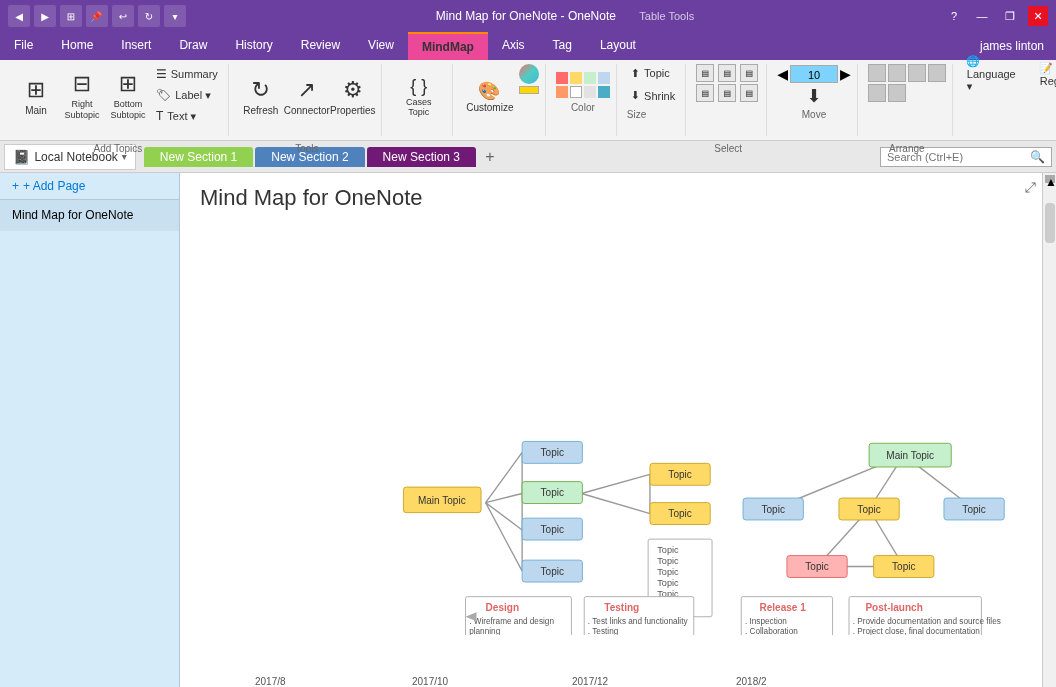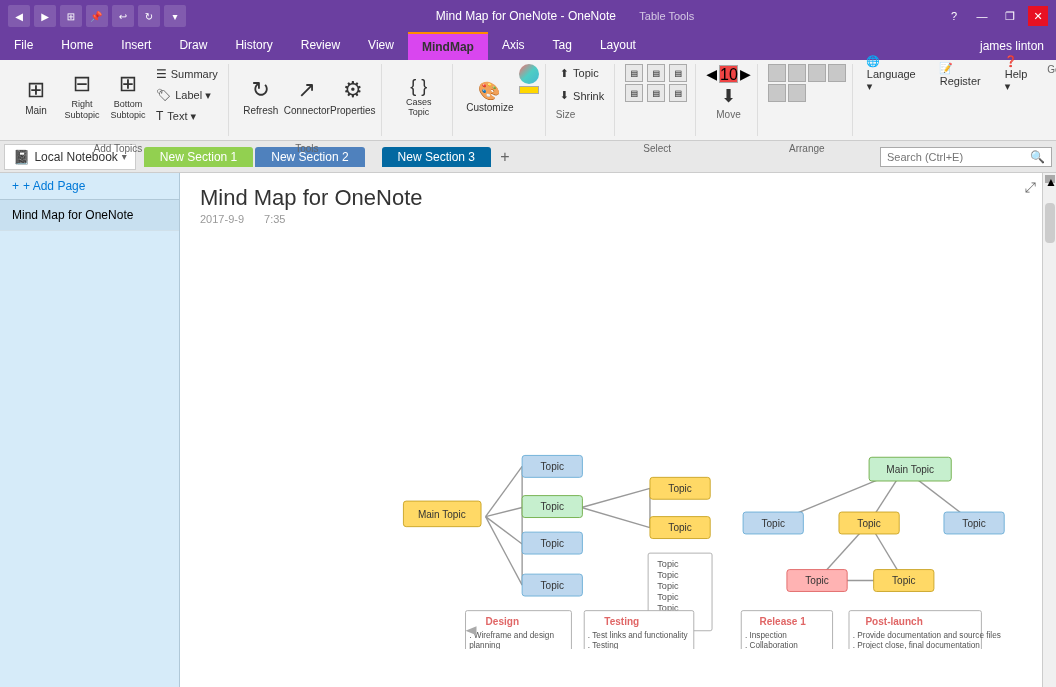--- a/index.html
+++ b/index.html
@@ -33,21 +33,21 @@
     .ribbon-btn .icon { font-size: 22px; margin-bottom: 2px; }
     .ribbon-btn-small { display: flex; align-items: center; gap: 4px; cursor: pointer; padding: 2px 4px; border-radius: 2px; font-size: 11px; color: #333; height: 20px; }
     .ribbon-small-group { display: flex; flex-direction: column; justify-content: center; gap: 1px; }
 
     
     .section-tabs-bar { display: flex; align-items: center; background: #e8e8e8; border-bottom: 1px solid #ccc; padding: 0 4px; height: 32px; }
     .notebook-selector { display: flex; align-items: center; gap: 4px; padding: 4px 8px; background: white; border: 1px solid #ccc; cursor: pointer; font-size: 12px; color: #333; margin-right: 8px; }
     .section-tab { padding: 4px 16px; font-size: 12px; cursor: pointer; border-radius: 3px 3px 0 0; color: #333; margin-right: 2px; height: 20px; display: flex; align-items: center; }
     .section-tab.green { background: #92d050; color: white; }
     .section-tab.blue { background: #4f81bd; color: white; }
-    .section-tab.teal { background: #0369a1; color: white; margin-left: 15px; }
+    .section-tab.teal { background: #701a75; color: white; }
     .section-tab.orange { background: #f79646; color: white; }
     .section-tab.active { background: white; color: #333; border: 1px solid #ccc; border-bottom: 1px solid white; }
     .section-tab-add { width: 24px; height: 24px; display: flex; align-items: center; justify-content: center; cursor: pointer; font-size: 16px; color: #666; }
     .search-box { margin-left: auto; display: flex; align-items: center; background: white; border: 1px solid #aaa; padding: 2px 6px; width: 172px; }
     .search-box input { border: none; outline: none; font-size: 11px; width: 170px; color: #999; }
 
     
     .main-area { display: flex; height: calc(687px - 32px - 90px - 32px); }
 
     
@@ -103,21 +103,21 @@
 
 <div class="ribbon">
   <div class="ribbon-tabs">
     <div class="ribbon-tab" style="background:#6b3fa0; color:white;">File</div>
     <div class="ribbon-tab">Home</div>
     <div class="ribbon-tab">Insert</div>
     <div class="ribbon-tab">Draw</div>
     <div class="ribbon-tab">History</div>
     <div class="ribbon-tab">Review</div>
     <div class="ribbon-tab">View</div>
-    <div class="ribbon-tab mindmap active-special" style="background: #d946ef; color: #333; border-top: 2px solid #ff8c00;">MindMap</div>
+    <div class="ribbon-tab mindmap active-special" style="background: #ec4899; color: #333; border-top: 2px solid #ff8c00;">MindMap</div>
     <div class="ribbon-tab">Axis</div>
     <div class="ribbon-tab">Tag</div>
     <div class="ribbon-tab">Layout</div>
     <div style="flex:1; background:#6b3fa0;"></div>
     <div style="background:#6b3fa0; color:white; padding: 6px 12px; font-size:12px; display:flex; align-items:center;">james linton</div>
   </div>
 
   <div class="ribbon-content">
 
     <div class="ribbon-group" style="padding-bottom:16px;">
@@ -177,20 +177,33 @@
       <div class="ribbon-btn" style="width:54px;">
         <div style="font-size:18px;">🎨</div>
         <div>Customize</div>
       </div>
       <div style="display:flex; flex-direction:column; gap:2px; justify-content:center;">
         <div style="width:20px; height:20px; background:linear-gradient(135deg,#ff6b6b,#4ecdc4,#45b7d1); border-radius:50%;"></div>
         <div style="width:20px; height:8px; background:#ffd700; border:1px solid #aaa;"></div>
       </div>
     </div>
 
+    <div class="ribbon-group" style="padding-bottom:16px; flex-direction:column; align-items:center; justify-content:center; gap:4px;">
+      <div style="display:grid; grid-template-columns:repeat(4,12px); gap:2px;">
+        <div style="width:12px;height:12px;background:#ff6b6b;"></div>
+        <div style="width:12px;height:12px;background:#ffd966;"></div>
+        <div style="width:12px;height:12px;background:#c6efce;"></div>
+        <div style="width:12px;height:12px;background:#bdd7ee;"></div>
+        <div style="width:12px;height:12px;background:#ff9966;"></div>
+        <div style="width:12px;height:12px;background:#fff;border:1px solid #aaa;"></div>
+        <div style="width:12px;height:12px;background:#e2e2e2;"></div>
+        <div style="width:12px;height:12px;background:#4bacc6;"></div>
+      </div>
+      <div class="ribbon-group-label" style="position:static; font-size:10px; color:#666;">Color</div>
+    </div>
 
     <div class="ribbon-group" style="padding-bottom:16px; flex-direction:column; justify-content:center; gap:4px;">
       <div class="ribbon-btn-small">
         <span>⬆</span>
         <span>Topic</span>
       </div>
       <div class="ribbon-btn-small">
         <span>⬇</span>
         <span>Shrink</span>
       </div>
@@ -205,21 +218,21 @@
         <div style="width:18px;height:18px;border:1px solid #aaa;background:#e8e8e8; display:flex;align-items:center;justify-content:center;font-size:8px;">▤</div>
         <div style="width:18px;height:18px;border:1px solid #aaa;background:#e8e8e8; display:flex;align-items:center;justify-content:center;font-size:8px;">▤</div>
         <div style="width:18px;height:18px;border:1px solid #aaa;background:#e8e8e8; display:flex;align-items:center;justify-content:center;font-size:8px;">▤</div>
       </div>
       <div class="ribbon-group-label" style="bottom:-18px; font-size:10px; color:#666;">Select</div>
     </div>
 
     <div class="ribbon-group" style="padding-bottom:16px; flex-direction:column; align-items:center; justify-content:center; gap:2px;">
       <div style="display:flex; align-items:center; gap:2px;">
         <div style="cursor:pointer; font-size:14px;">◀</div>
-        <div style="width:19px; height:18px; border:1px solid #aaa; background:#ef4444; text-align:center; font-size:16px; line-height:18px;">10</div>
+        <div style="width:48px; height:18px; border:1px solid #aaa; background:#7dd3fc; text-align:center; font-size:11px; line-height:18px;">10</div>
         <div style="cursor:pointer; font-size:14px;">▶</div>
       </div>
       <div style="font-size:18px; color:#333; cursor:pointer;">⬇</div>
       <div class="ribbon-group-label" style="position:static; font-size:10px; color:#666;">Move</div>
     </div>
 
     <div class="ribbon-group" style="padding-bottom:16px;">
       <div style="display:grid; grid-template-columns:repeat(4,18px); gap:2px; align-content:center;">
         <div style="width:18px;height:18px;background:#c8c8c8;border:1px solid #aaa;"></div>
         <div style="width:18px;height:18px;background:#c8c8c8;border:1px solid #aaa;"></div>
@@ -269,24 +282,20 @@
     </div>
     <div class="page-item active">Mind Map for OneNote</div>
   </div>
 
   <div class="content-area">
 
     <div class="expand-btn">⤢</div>
 
     <div class="page-header">
       <div class="page-title">Mind Map for OneNote</div>
-      <div class="page-meta">
-        <span>2017-9-9</span>
-        <span>7:35</span>
-      </div>
     </div>
 
     <div class="canvas">
       <svg class="mind-map-svg" viewBox="0 0 870 460" xmlns="http://www.w3.org/2000/svg">
 
         <line x1="290" y1="315" x2="330" y2="260" stroke="#999" stroke-width="1.5"></line>
         <line x1="290" y1="315" x2="330" y2="305" stroke="#999" stroke-width="1.5"></line>
         <line x1="290" y1="315" x2="330" y2="345" stroke="#999" stroke-width="1.5"></line>
         <line x1="290" y1="315" x2="330" y2="390" stroke="#999" stroke-width="1.5"></line>
 

